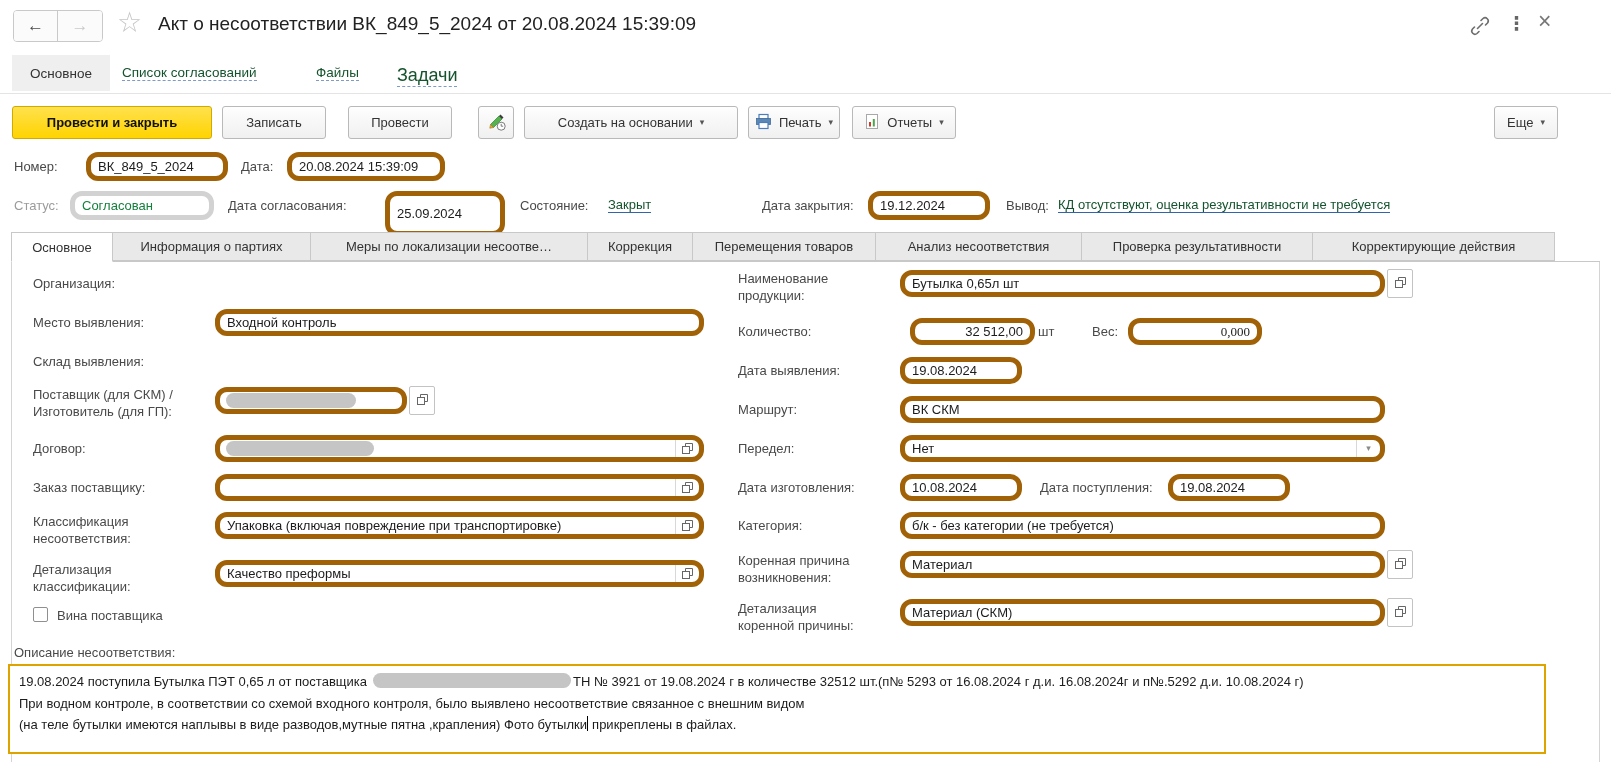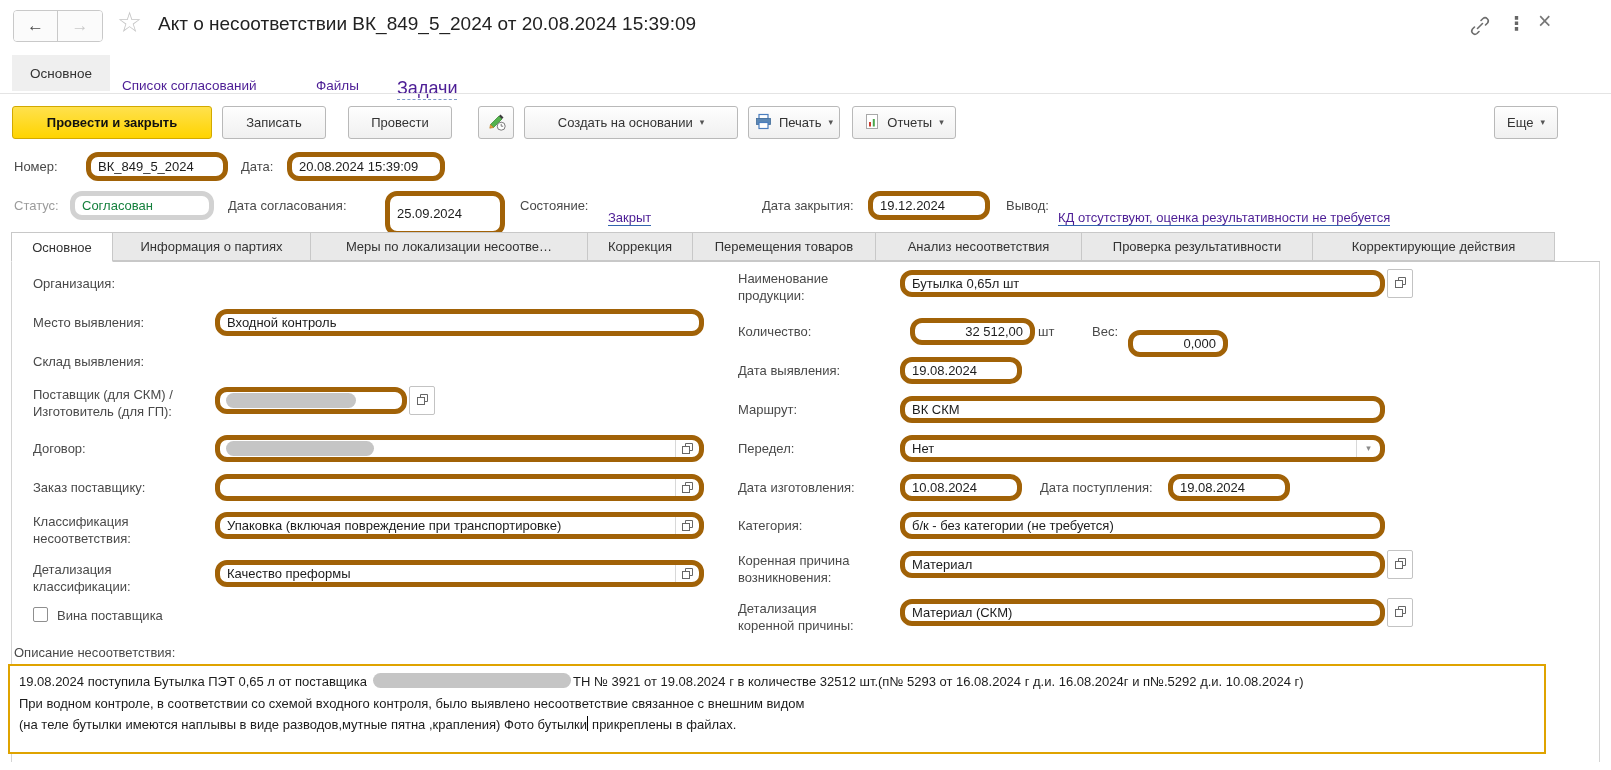--- a/index.html
+++ b/index.html
@@ -13,21 +13,21 @@
   .field .val{padding:0 7px;white-space:nowrap;overflow:hidden;flex:1;}
   .field .val.num{text-align:right;}
   .field .seg{width:23px;align-self:stretch;border-left:1px solid #d8d8d8;display:flex;align-items:center;justify-content:center;}
   .iconbtn{position:absolute;height:29px;width:26px;border:1px solid #c3c3c3;border-radius:2px;background:#fff;
            display:flex;align-items:center;justify-content:center;box-sizing:border-box;}
   .btn{position:absolute;height:33px;background:linear-gradient(#fefefe,#f0f0f0);border:1px solid #b9b9b9;
        border-radius:3px;font-size:13px;color:#333;display:flex;align-items:center;justify-content:center;
        padding:0 13px;box-sizing:border-box;white-space:nowrap;gap:7px;}
   .btn-yellow{background:linear-gradient(#ffe14d,#ffd400);border:1px solid #d2a900;font-weight:bold;color:#111;}
   .caret{font-size:9px;color:#555;line-height:1;}
-  .link{font-size:13px;color:#4c1d95;text-decoration:none;white-space:nowrap;cursor:pointer;margin-top:13px;}
+  .link{font-size:13px;color:#14532d;text-decoration:none;white-space:nowrap;cursor:pointer;}
   .link-solid{border-bottom:1px solid #3164ad;}
   .link-dash{border-bottom:1px dashed #7d9bc6;}
   .tab{height:29px;box-sizing:border-box;border:1px solid #c8c8c8;border-left:none;background:#e9e9e9;
        display:flex;align-items:center;justify-content:center;font-size:13px;color:#333;
        white-space:nowrap;overflow:hidden;}
   .tab.first{border-left:1px solid #c8c8c8;}
   .tab.active{background:#fff;border-bottom:1px solid #fff;height:30px;}
   .redact{display:inline-block;background:#c5c5c5;border-radius:8px;height:15px;}
   .open-glyph{display:block;}
   .chk{position:absolute;width:15px;height:15px;border:1px solid #8f8f8f;border-radius:2px;background:#fff;box-sizing:border-box;}
@@ -246,21 +246,21 @@
           <path d="M4.5 4.5 V1.5 H11.5 V8.5 H8.5" fill="none" stroke="#666"></path>
         </svg></span>
     </div>
 
   <div class="abs lbl" style="left:738px;top:324px;">Количество:</div>
   <div class="field" style="left:900px;top:318px;width:125px;margin-left:10px;">
     <span class="val num">32 512,00</span>
   </div>
   <div class="abs lbl" style="left:1038px;top:324px;">шт</div>
   <div class="abs lbl" style="left:1092px;top:324px;">Вес:</div>
-  <div class="field" style="left:1128px;top:330px;width:100px;">
+  <div class="field" style="left:1128px;top:318px;width:134px;font-family:Liberation Serif, serif;">
     <span class="val num">0,000</span>
   </div>
 
   <div class="abs lbl" style="left:738px;top:363px;">Дата выявления:</div>
   <div class="field" style="left:900px;top:357px;width:122px;">
     <span class="val">19.08.2024</span>
   </div>
 
   <div class="abs lbl" style="left:738px;top:402px;">Маршрут:</div>
   <div class="field" style="left:900px;top:396px;width:485px;">

